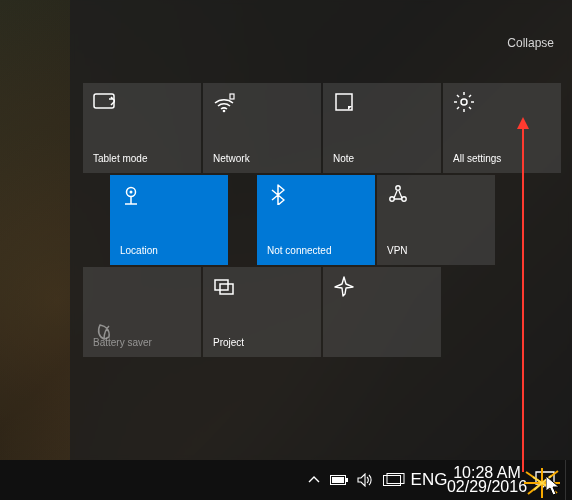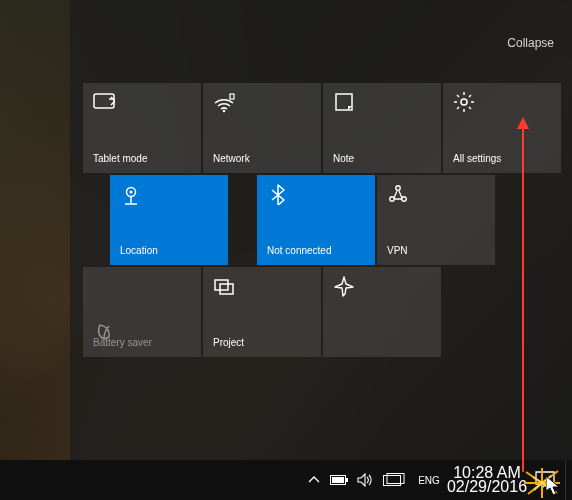--- a/index.html
+++ b/index.html
@@ -16,21 +16,21 @@
   .tile{width:118px;height:90px;margin:1px;background:rgba(90,90,90,0.42);
     position:relative;color:#fff;cursor:default;}
   .tile.active{background:#0078d6;margin-left:28px;}
   .tile.disabled .label,.tile.disabled .icon{opacity:0.45;margin-top:44px;}
   .tile .icon{position:absolute;left:10px;top:8px;}
   .tile .label{position:absolute;left:10px;bottom:9px;font-size:10px;font-weight:400;white-space:nowrap;}
   .taskbar{position:absolute;left:0;right:0;bottom:0;height:40px;background:#101010;color:#fff;}
   .tray{position:absolute;right:0;top:0;height:40px;display:flex;align-items:center;}
   .tray>div{display:flex;align-items:center;justify-content:center;height:40px;}
   .tray-icon{width:26px;}
-  .lang{width:40px;font-size:10px;}
+  .lang{width:40px;font-size:17px;}
   .clock{width:76px;flex-direction:column;font-size:16px;line-height:14px;}
   .peek{width:6px;height:40px;border-left:1px solid #333;}
   .action-center-btn{width:40px;position:relative;}
   svg{display:block;}
   .arrow{position:absolute;pointer-events:none;}
   .arrow-line{position:absolute;width:2px;background:#ff3a2f;left:0;}
   .arrow-head{position:absolute;left:-5px;width:0;height:0;border-left:6px solid transparent;border-right:6px solid transparent;border-bottom:12px solid #ff3a2f;}
   .spark{position:absolute;pointer-events:none;}
   .cursor{position:absolute;pointer-events:none;}
 </style>

